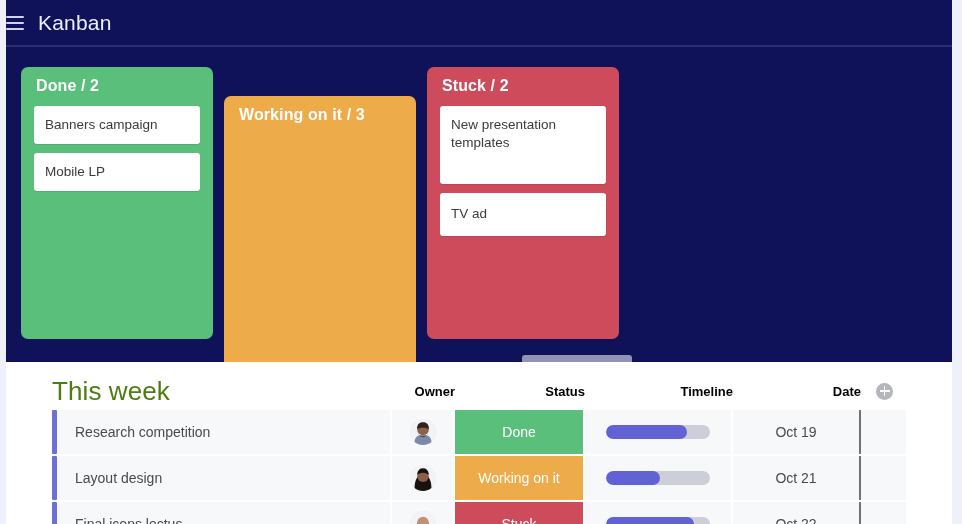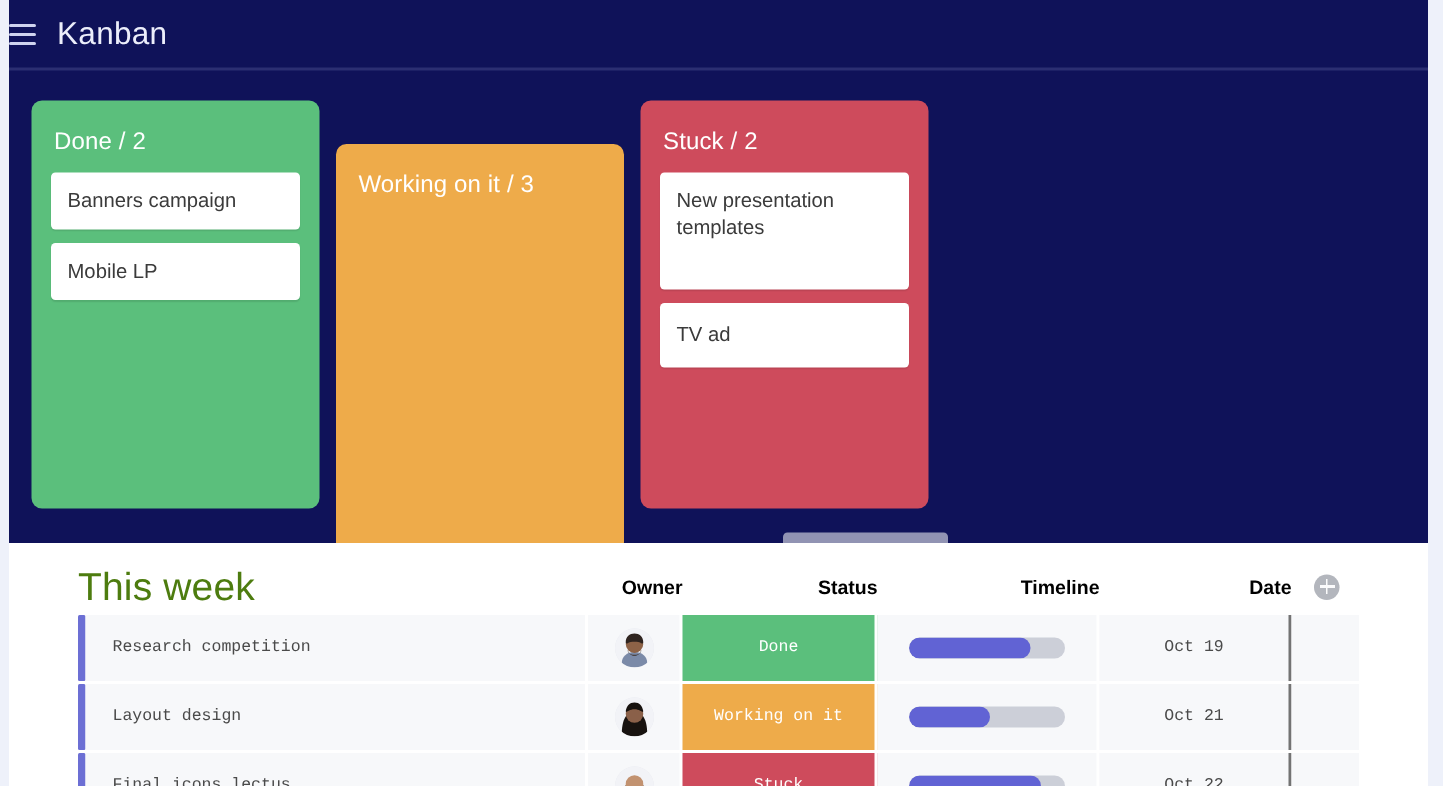--- a/index.html
+++ b/index.html
@@ -85,22 +85,22 @@
     position: relative;
     box-sizing: border-box;
   }
   .column.done   { background: #5bbf7c; height: 272px; }
   .column.working{ background: #eeab4a; height: 272px; margin-top: 29px; }
   .column.stuck  { background: #ce4b5c; height: 272px; }
 
   .column-title {
     color: #ffffff;
     font-size: 16px;
-    font-weight: 400;
-    padding: 20px 0 12px 15px;
+    font-weight: 700;
+    padding: 11px 0 12px 15px;
     line-height: 1;
     letter-spacing: 0.1px;
   }
   .cards {
     padding: 0 13px;
     display: flex;
     flex-direction: column;
     gap: 9px;
   }
   .card {
@@ -197,24 +197,23 @@
     width: 5px;
     background: #6c6fd4;
     flex: 0 0 auto;
     border-radius: 1px;
   }
   .cell {
     background: #f7f8fa;
     display: flex;
     align-items: center;
     justify-content: center;
-    font-size: 11px;
+    font-size: 14px;
     color: #4a4a4a;
     box-sizing: border-box;
-    font-family: Liberation Mono, monospace;
   }
   .cell.name {
     width: 335px;
     justify-content: flex-start;
     padding-left: 18px;
     border-right: 2px solid #ffffff;
   }
   .cell.owner {
     width: 63px;
     border-right: 2px solid #ffffff;

